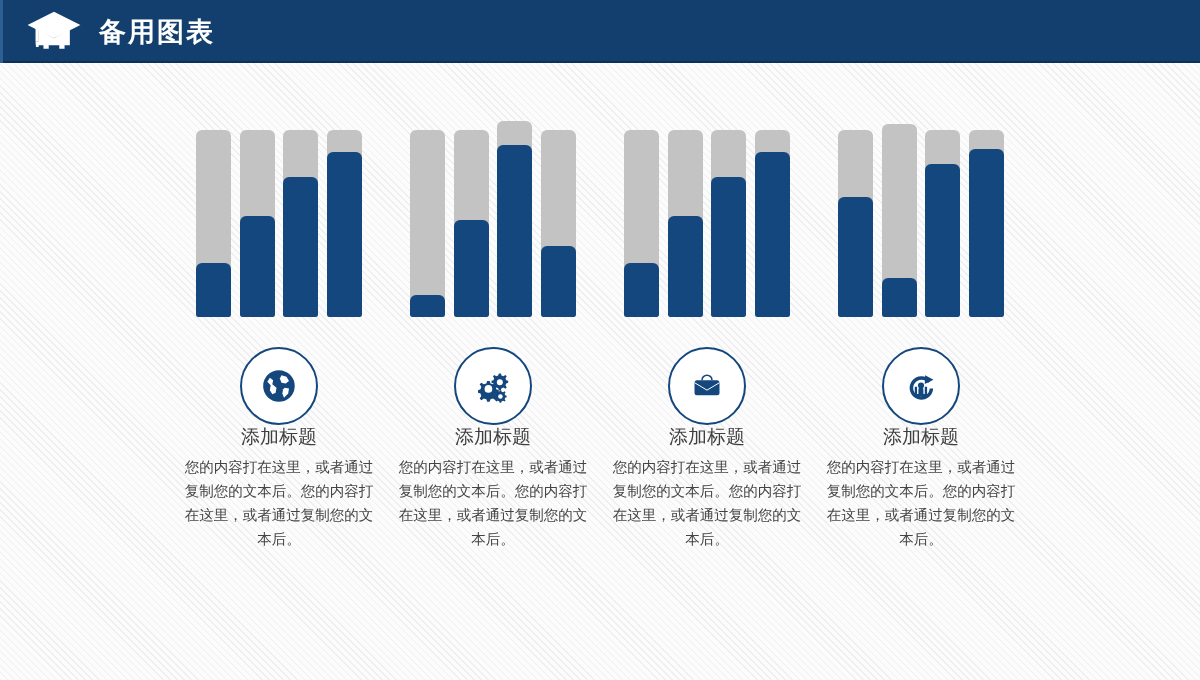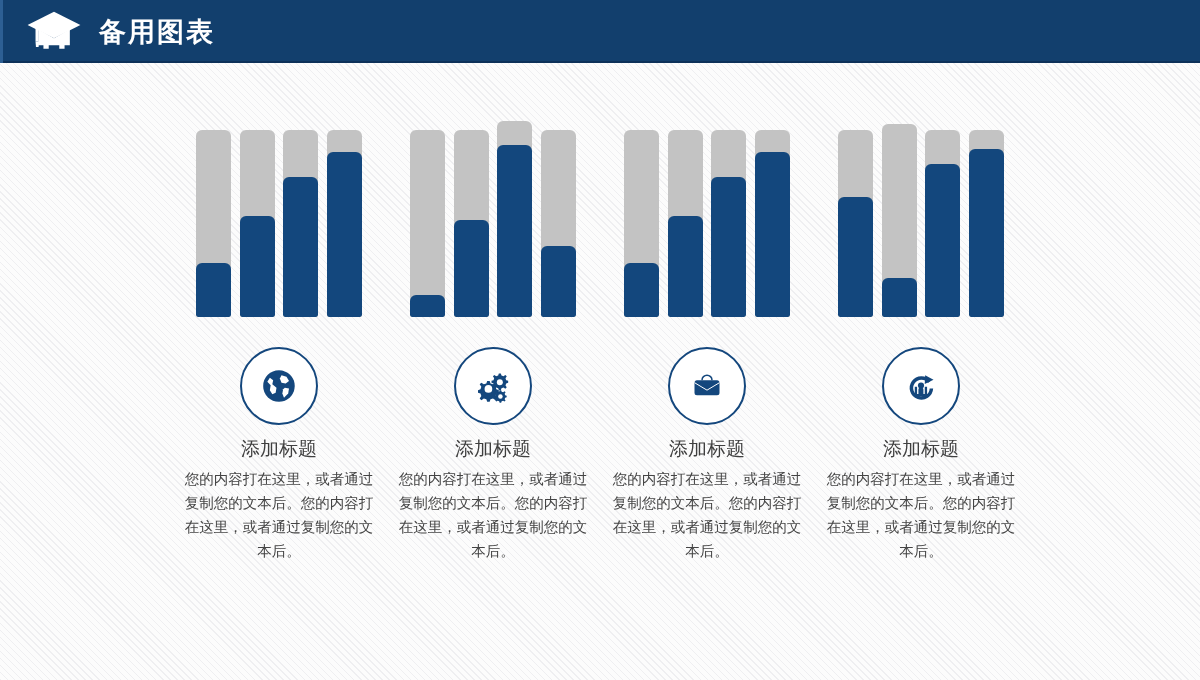--- a/index.html
+++ b/index.html
@@ -131,21 +131,21 @@
     box-sizing: border-box;
   }
   .icon-circle svg {
     width: 40px;
     height: 40px;
     display: block;
   }
 
   
   .col-title {
-    margin-top: 12px;
+    margin-top: 0;
     font-size: 19px;
     color: #3f3f3f;
     text-align: center;
     line-height: 1.2;
   }
   .col-body {
     margin-top: 8px;
     width: 196px;
     font-size: 14.5px;
     line-height: 1.65;

